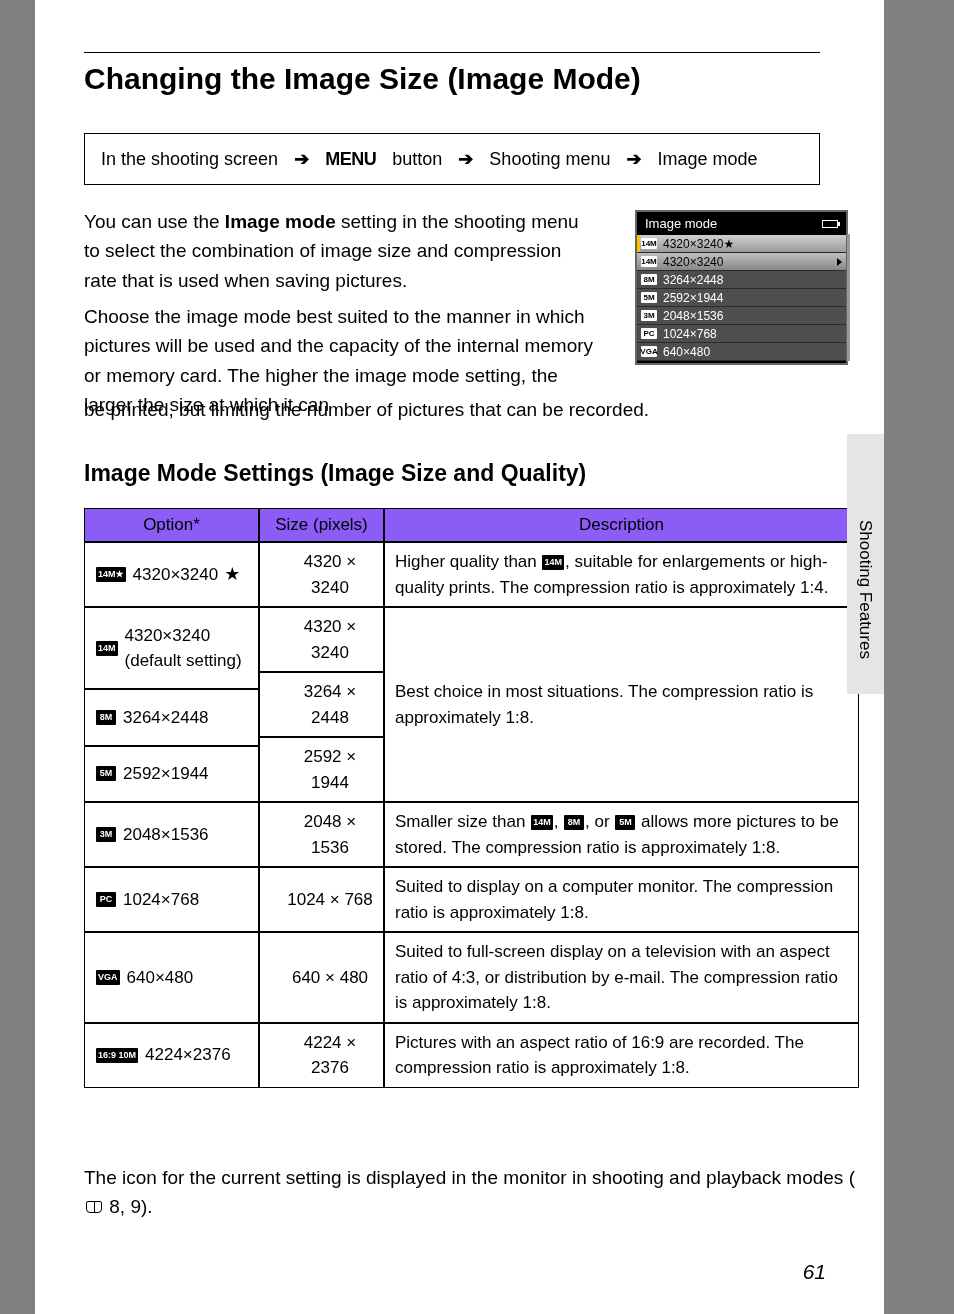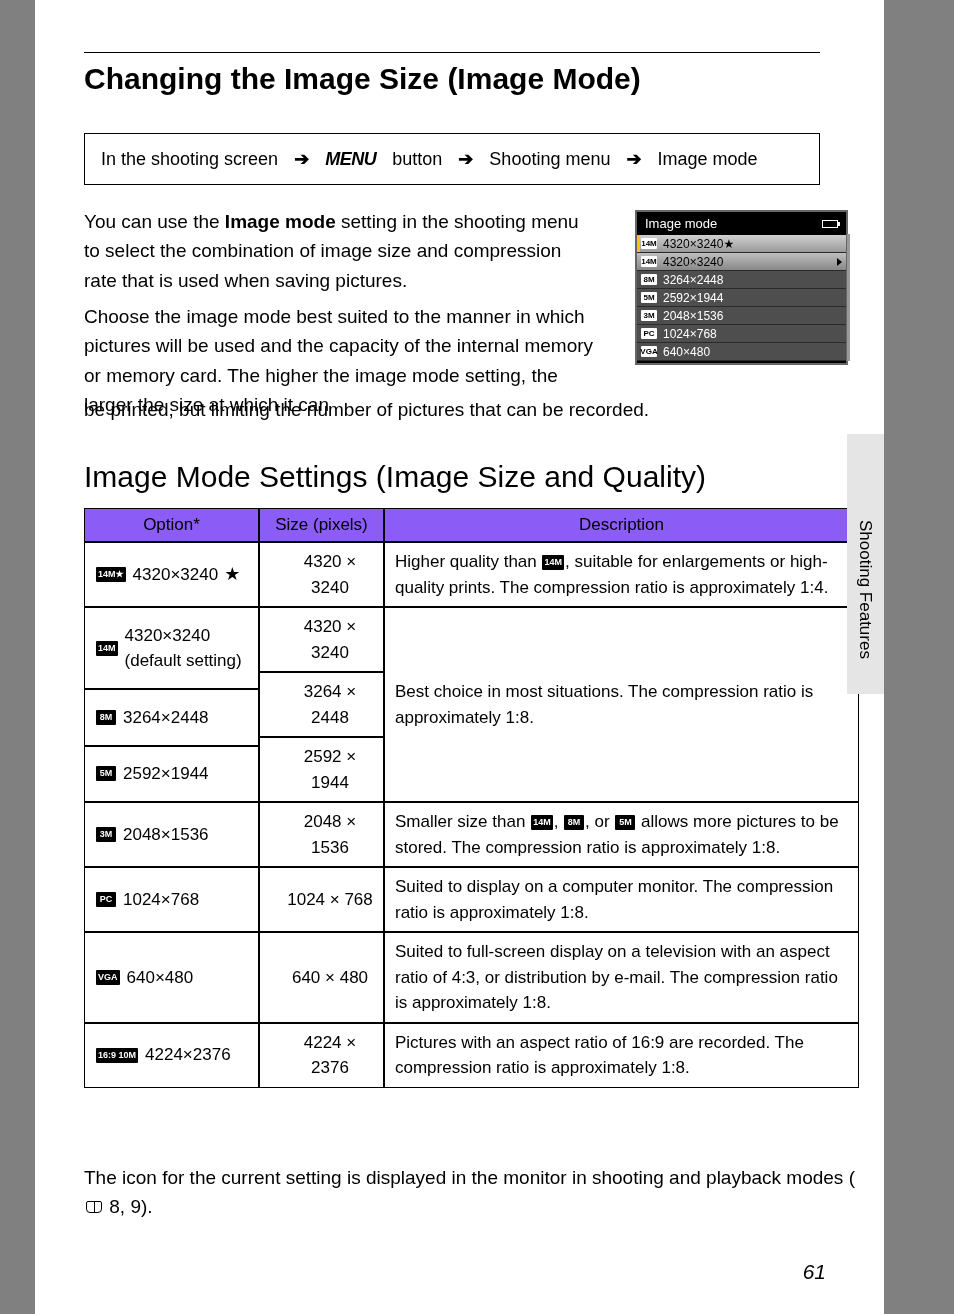--- a/index.html
+++ b/index.html
@@ -40,21 +40,21 @@
     top: 133px;
     border: 1px solid #000;
     padding: 14px 16px;
     font-size: 18px;
     display: flex;
     align-items: center;
     gap: 16px;
     flex-wrap: wrap;
   }
   .arrow { font-weight: 700; }
-  .menu-word { font-family: "Arial Narrow", Arial, sans-serif; font-weight: 700; letter-spacing: -0.5px; font-stretch: condensed; font-style: italic; }
+  .menu-word { font-family: "Arial Narrow", Arial, sans-serif; font-weight: 700; letter-spacing: -0.5px; font-stretch: condensed; }
   .body-para {
     position: absolute;
     left: 49px;
     font-size: 19px;
     line-height: 1.55;
   }
   .para1 { top: 207px; width: 510px; }
   .para2 { top: 302px; width: 510px; }
   .para2b { top: 395px; width: 760px; left: 49px; }
   .lcd {
@@ -101,22 +101,22 @@
     display:flex; align-items:center; justify-content:center;
     border-radius:1px;
     line-height:1;
   }
   .lcd-side { position:absolute; right:-4px; top:22px; bottom:2px; width:3px; background:#9a9a9a; }
 
   .subheading {
     position: absolute;
     left: 49px;
     top: 460px;
-    font-size: 30px;
-    font-weight: 400;
+    font-size: 23px;
+    font-weight: 700;
   }
   .table {
     position: absolute;
     left: 49px;
     top: 508px;
     width: 775px;
     font-size: 17px;
   }
   .table .tr { display: grid; grid-template-columns: 175px 125px 1fr; }
   .table .th, .table .td { border: 0.5px solid #000; padding: 6px 10px; }

